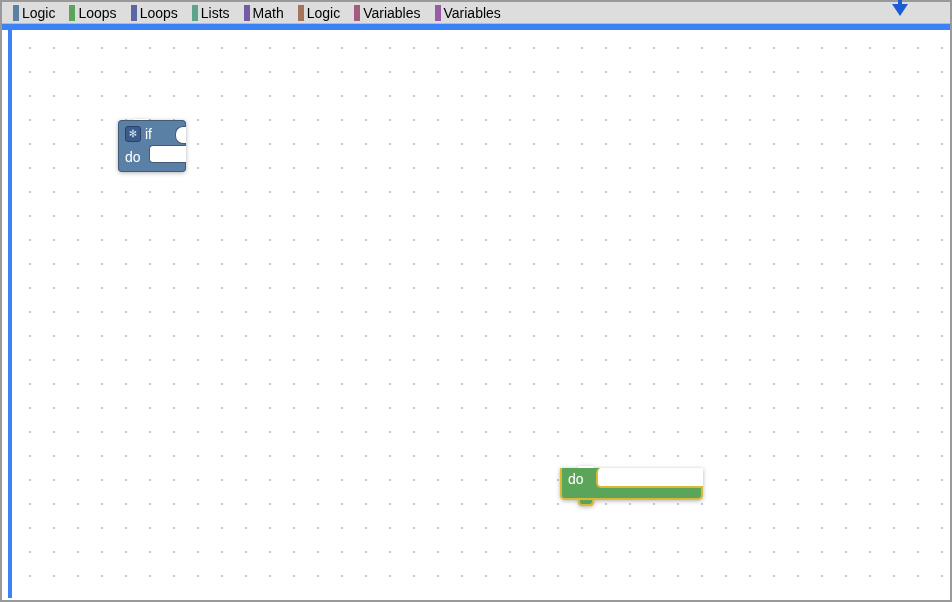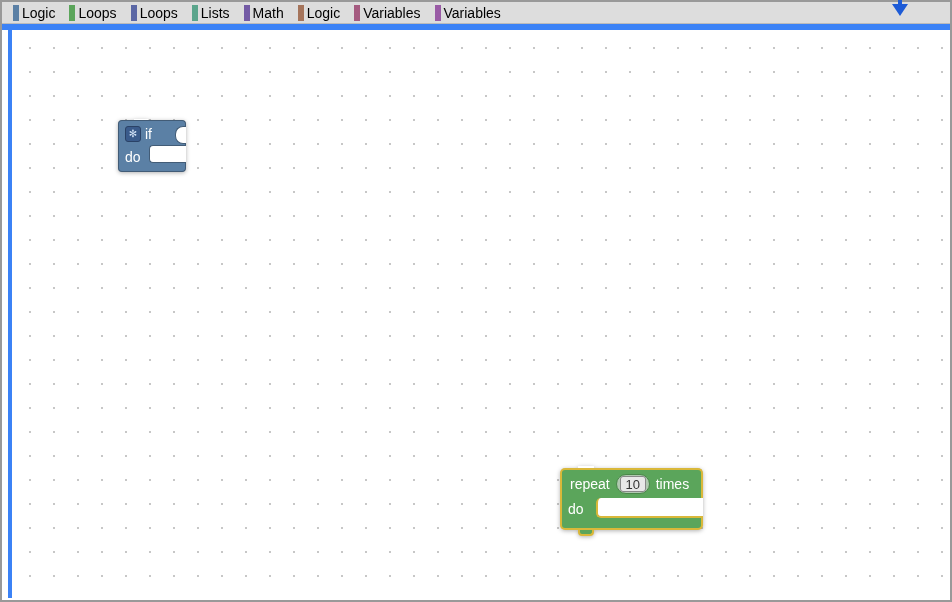--- a/index.html
+++ b/index.html
@@ -303,27 +303,20 @@
         <span>if</span>
       </div>
       <div class="if-body-row">
         <span class="if-do-label">do</span>
         <div class="if-cavity"></div>
       </div>
     </div>
 
     <div class="block-repeat">
       <div class="repeat-notch-top"></div>
-      <div class="repeat-head">
-        <span class="label-left">repeat</span>
-        <span class="num-shadow">
-          <span class="num-input">10</span>
-        </span>
-        <span class="label-right">times</span>
-      </div>
       <div class="repeat-body-row">
         <span class="repeat-do-label">do</span>
         <div class="repeat-cavity"></div>
       </div>
       <div class="repeat-notch-bottom"></div>
     </div>
 
   </div>
 </div>
 

